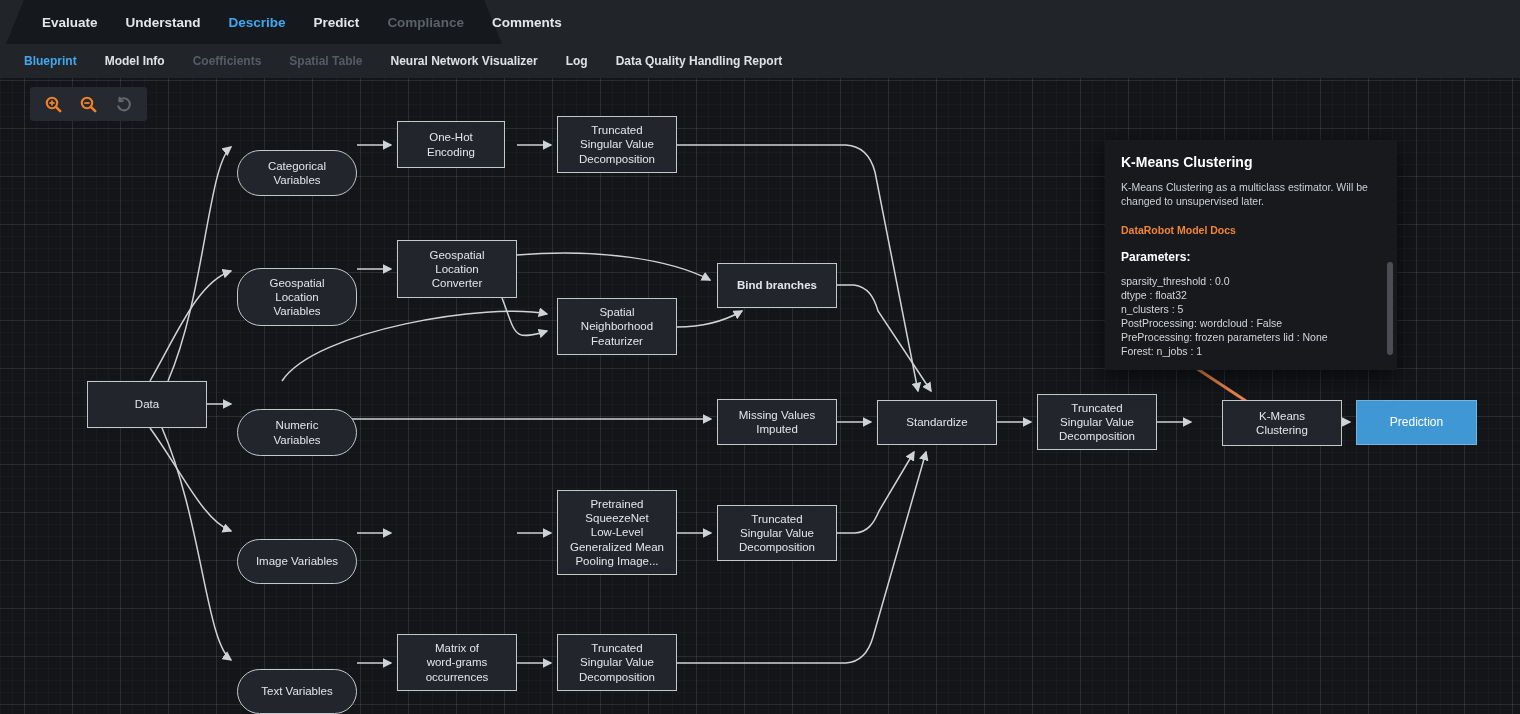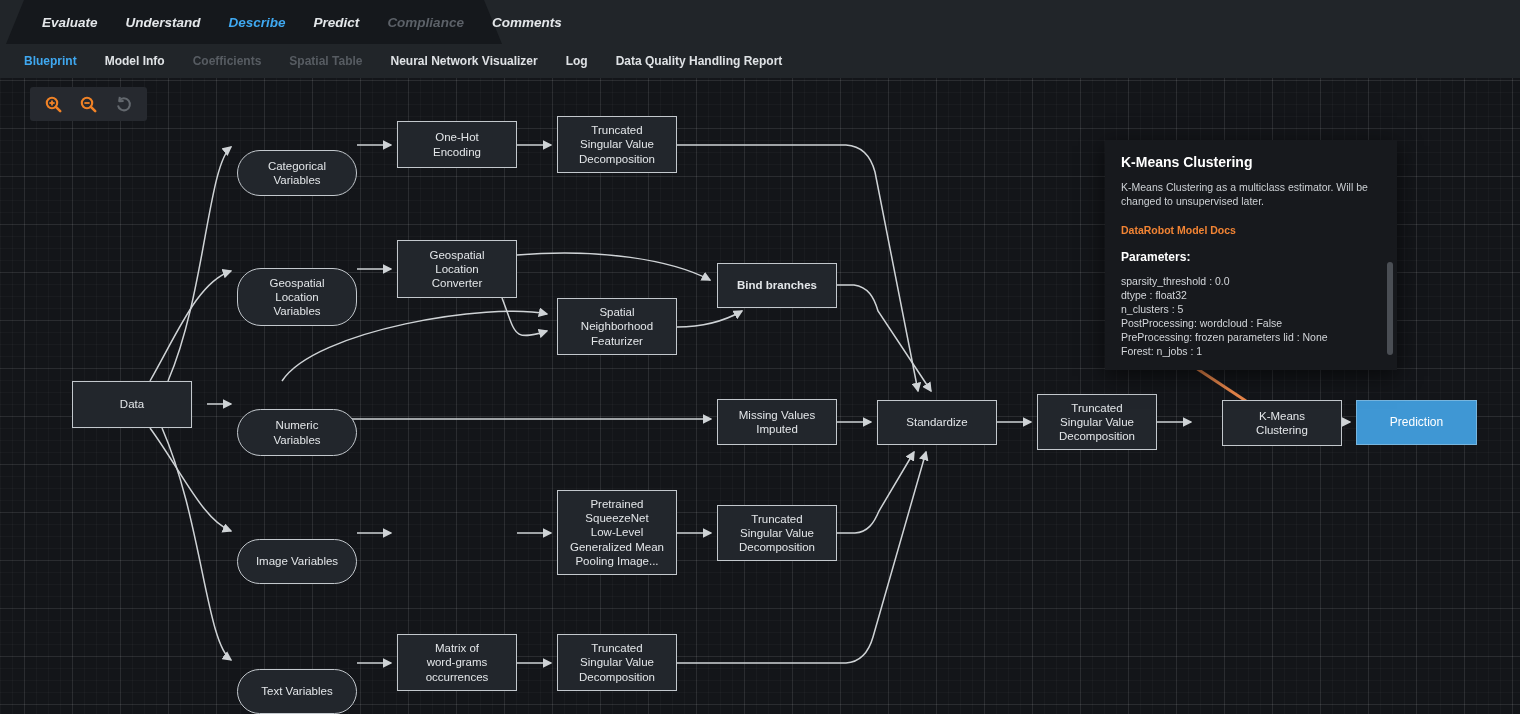--- a/index.html
+++ b/index.html
@@ -2,21 +2,21 @@
 <html><head>
 <meta charset="utf-8">
 <style>
   html,body{margin:0;padding:0;width:1520px;height:714px;overflow:hidden;
     background:#131519;font-family:"Liberation Sans",sans-serif;position:relative;}
 
   
   .header{position:absolute;top:0;left:0;width:1520px;height:78px;background:#212529;z-index:2;}
   .tabstrip{position:absolute;top:0;left:6px;width:496px;height:44px;background:#15181c;
     clip-path:polygon(18px 0, calc(100% - 18px) 0, 100% 100%, 0 100%);}
-  .tabs{position:absolute;top:0;left:14px;height:44px;display:flex;align-items:center;padding:0 14px;font-style:italic;}
+  .tabs{position:absolute;top:0;left:14px;height:44px;display:flex;align-items:center;padding:0 14px;}
   .tab{padding:0 14px;font-size:13.5px;font-weight:bold;color:#e4e7ea;cursor:pointer;white-space:nowrap;}
   .tab.active{color:#3fa8f0;}
   .tab.disabled{color:#5c6168;cursor:default;}
   .subtabs{position:absolute;top:44px;left:10px;height:34px;display:flex;align-items:center;}
   .subtab{padding:0 14px;font-size:12px;font-weight:bold;color:#dfe2e5;cursor:pointer;white-space:nowrap;}
   .subtab.active{color:#3fa8f0;}
   .subtab.disabled{color:#575c62;cursor:default;}
 
   
   .canvas{position:absolute;top:78px;left:0;width:1520px;height:636px;background-color:#131519;
@@ -109,31 +109,31 @@
     <path d="M 517 533 L 551 533" class="edge" marker-end="url(#arrow)"></path>
     <path d="M 677 533 L 711 533" class="edge" marker-end="url(#arrow)"></path>
     <path d="M 837 533 L 855 533 C 868 532 874 523 879 511 L 914 452" class="edge" marker-end="url(#arrow)"></path>
     <path d="M 357 663 L 391 663" class="edge" marker-end="url(#arrow)"></path>
     <path d="M 517 663 L 551 663" class="edge" marker-end="url(#arrow)"></path>
     <path d="M 677 663 L 846 663 C 861 662 869 651 873 637 L 926 452" class="edge" marker-end="url(#arrow)"></path>
     <path d="M 1196 368 L 1246 401" class="connector"></path>
   </svg>
 
 <div class="nodes">
-    <div class="node" style="left: 72px; top: 381px; width: 120px; height: 47px;">Data</div>
+    <div class="node" style="left: 87px; top: 381px; width: 120px; height: 47px;">Data</div>
     <div class="node pill" style="left: 237px; top: 122px; width: 120px; height: 46px;">Categorical
 Variables</div>
     <div class="node pill" style="left: 237px; top: 240px; width: 120px; height: 58px;">Geospatial
 Location
 Variables</div>
     <div class="node pill" style="left: 237px; top: 381px; width: 120px; height: 47px;">Numeric
 Variables</div>
     <div class="node pill" style="left: 237px; top: 511px; width: 120px; height: 45px;">Image Variables</div>
     <div class="node pill" style="left: 237px; top: 641px; width: 120px; height: 45px;">Text Variables</div>
-    <div class="node" style="left: 397px; top: 121px; width: 120px; height: 47px;">One-Hot
+    <div class="node" style="left: 397px; top: 121px; width: 108px; height: 47px;">One-Hot
 Encoding</div>
     <div class="node" style="left: 557px; top: 116px; width: 120px; height: 57px;">Truncated
 Singular Value
 Decomposition</div>
     <div class="node" style="left: 397px; top: 240px; width: 120px; height: 58px;">Geospatial
 Location
 Converter</div>
     <div class="node" style="left: 557px; top: 298px; width: 120px; height: 57px;">Spatial
 Neighborhood
 Featurizer</div>

